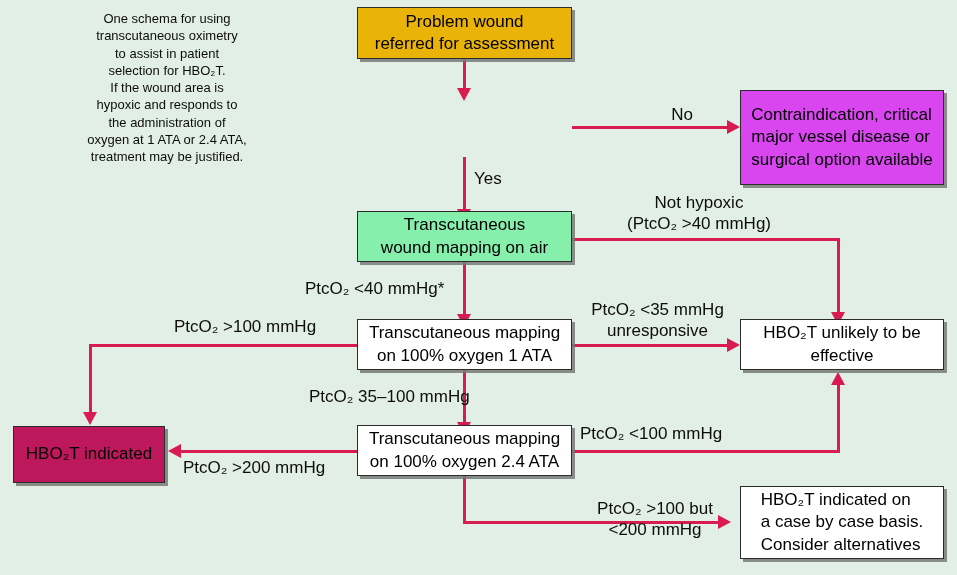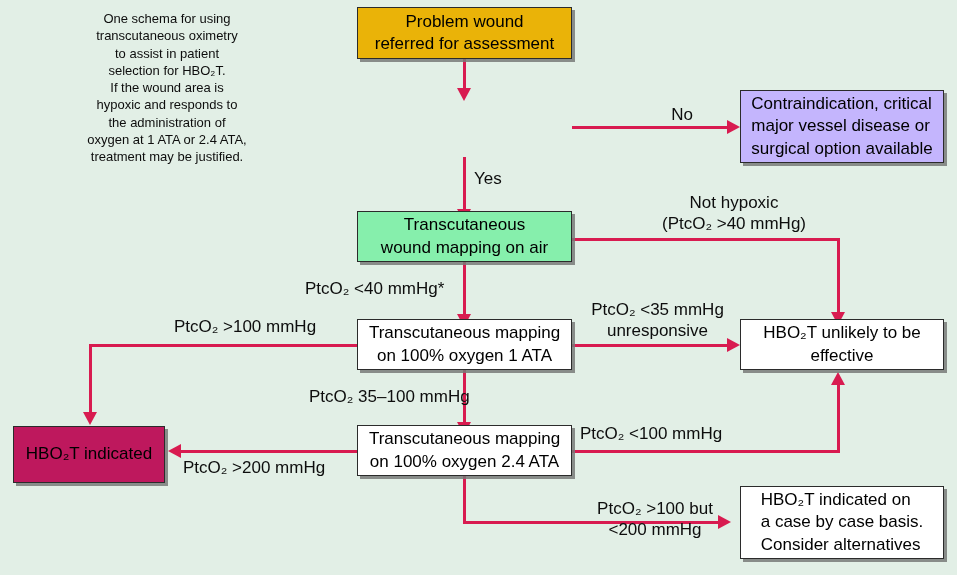--- a/index.html
+++ b/index.html
@@ -121,21 +121,21 @@
   <div class="v" style="left: 463px; top: 476px; height: 48px; background: rgb(216, 27, 80);"></div>
   <div class="h" style="left: 463px; top: 521px; width: 262px; background: rgb(216, 27, 80);"></div>
   <div class="ah ah-right" style="left: 718px; top: 515px; border-left-color: rgb(216, 27, 80);"></div>
 
   <div class="node" style="left: 357px; top: 7px; width: 215px; height: 52px; background: #eab308; border-color: rgb(43, 43, 43);">
     <span class="txt">Problem wound
 referred for assessment</span>
   </div>
 
 
-  <div class="node lefttext" style="left: 740px; top: 90px; width: 204px; height: 73px; background: #c4b5fd; border-color: rgb(43, 43, 43);">
+  <div class="node lefttext" style="left: 740px; top: 90px; width: 204px; height: 95px; background: #d946ef; border-color: rgb(43, 43, 43);">
     <span class="txt">Contraindication, critical
 major vessel disease or
 surgical option available</span>
   </div>
 
   <div class="node" style="left: 357px; top: 211px; width: 215px; height: 51px; background: #86efac; border-color: rgb(43, 43, 43);">
     <span class="txt">Transcutaneous
 wound mapping on air</span>
   </div>
 
@@ -161,21 +161,21 @@
   <div class="node lefttext" style="left: 740px; top: 486px; width: 204px; height: 73px; background: rgb(255, 255, 255); border-color: rgb(43, 43, 43);">
     <span class="txt">HBO₂T indicated on
 a case by case basis.
 Consider alternatives</span>
   </div>
 
   <div class="elabel c" style="left:637px; top:104px; width:90px;">No</div>
 
   <div class="elabel l" style="left:474px; top:168px; width:80px;">Yes</div>
 
-  <div class="elabel c" style="left:614px; top:192px; width:240px;">Not hypoxic
+  <div class="elabel c" style="left:579px; top:192px; width:240px;">Not hypoxic
 (PtcO₂ &gt;40 mmHg)</div>
 
   <div class="elabel l" style="left:305px; top:278px; width:200px;">PtcO₂ &lt;40 mmHg*</div>
 
   <div class="elabel c" style="left:145px; top:316px; width:200px;">PtcO₂ &gt;100 mmHg</div>
 
   <div class="elabel c" style="left:580px; top:299px; width:155px;">PtcO₂ &lt;35 mmHg
 unresponsive</div>
 
   <div class="elabel l" style="left:278px; top:386px; width:230px;margin-left:31px;">PtcO₂ 35–100 mmHg</div>

